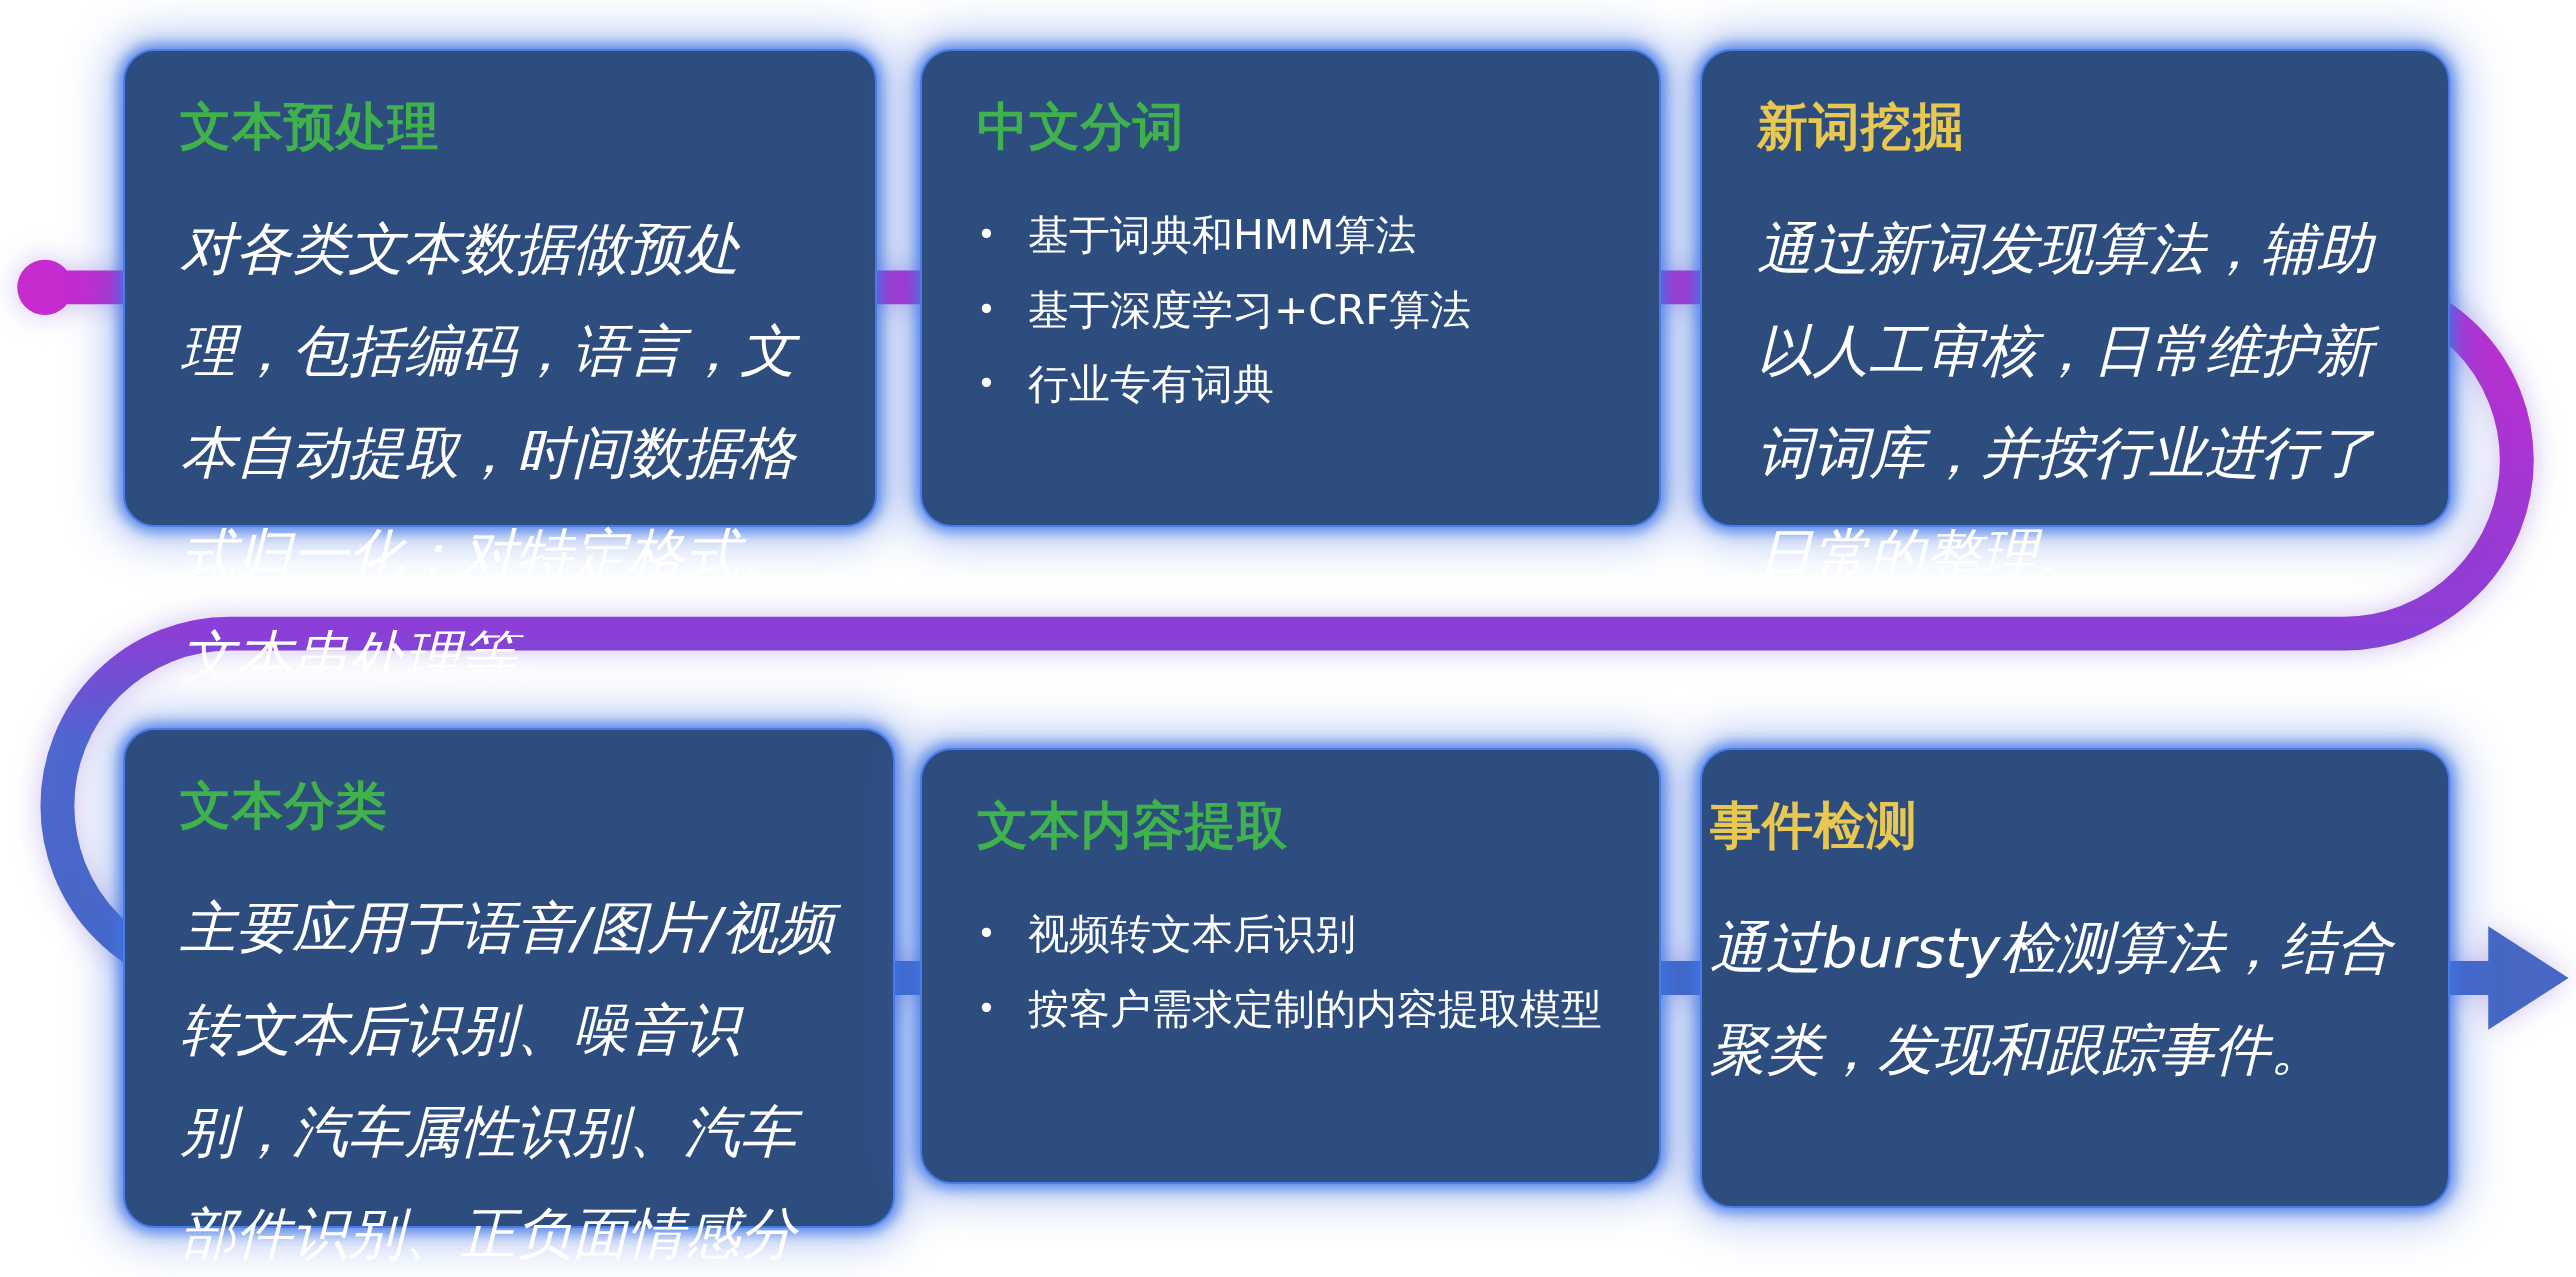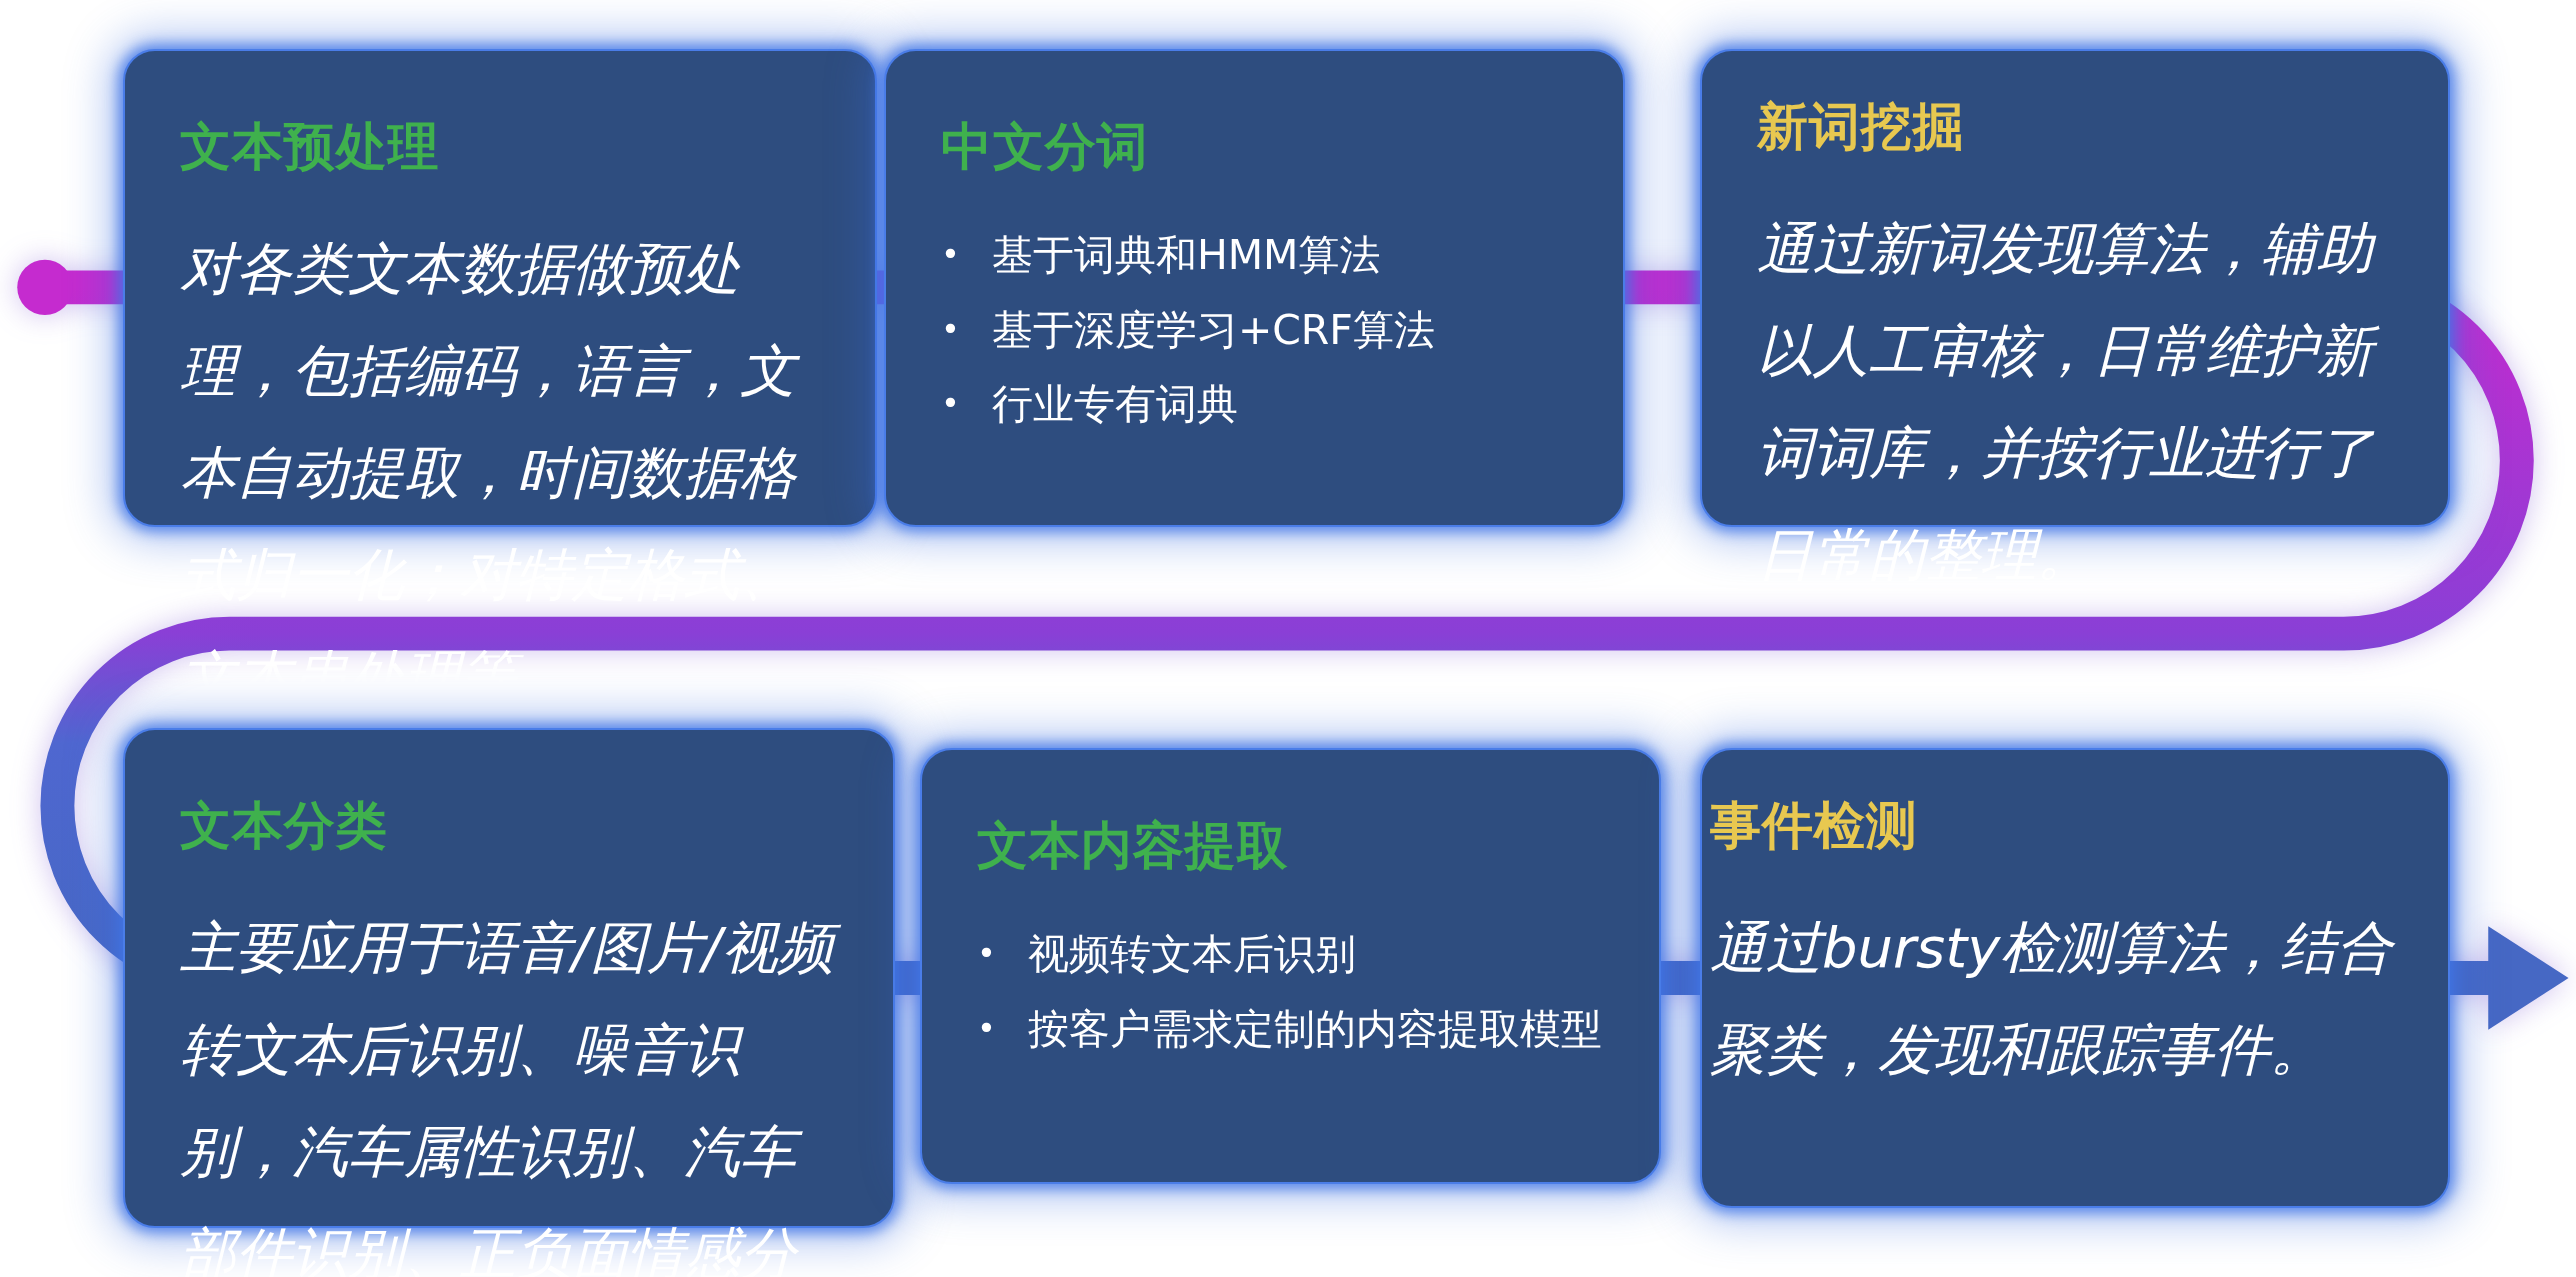--- a/index.html
+++ b/index.html
@@ -28,31 +28,31 @@
   .card{
     position:absolute;z-index:1;
     background:var(--card-bg);
     border:2.7px solid var(--card-border);
     border-radius:32px;
     padding:45px 55px;
     box-shadow:0 0 12.5px 4.5px rgba(64,118,230,0.8),
                0 0 43px 14.3px rgba(60,110,224,0.38);
   }
   .c0{left:123px;top:49px;width:754px;height:478px;}
-  .c1{left:884px;top:49px;width:741px;height:478px;}
+  .c1{left:920px;top:49px;width:741px;height:478px;}
   .c2{left:1700px;top:49px;width:750px;height:478px;}
   .c3{left:123px;top:728px;width:772px;height:500px;}
   .c4{left:920px;top:748px;width:741px;height:436px;}
   .c5{left:1700px;top:748px;width:750px;height:460px;padding-left:8px;}
   .card-title{
     margin:0 0 41px 0;
     font-size:51px;font-weight:700;line-height:1.2;
     letter-spacing:0.9px;
   }
-  .card-title[data-color="green"]{color:var(--title-green);margin-top:20px;}
+  .card-title[data-color="green"]{color:var(--title-green);}
   .card-title[data-color="yellow"]{color:var(--title-yellow);}
   .card-body{
     margin:0;color:var(--body-text);
     font-size:56px;line-height:1.82;font-style:italic;
   }
   .card-list{
     list-style:none;margin:0;padding:0;
     color:var(--body-text);
     font-size:41px;line-height:1.82;
   }

